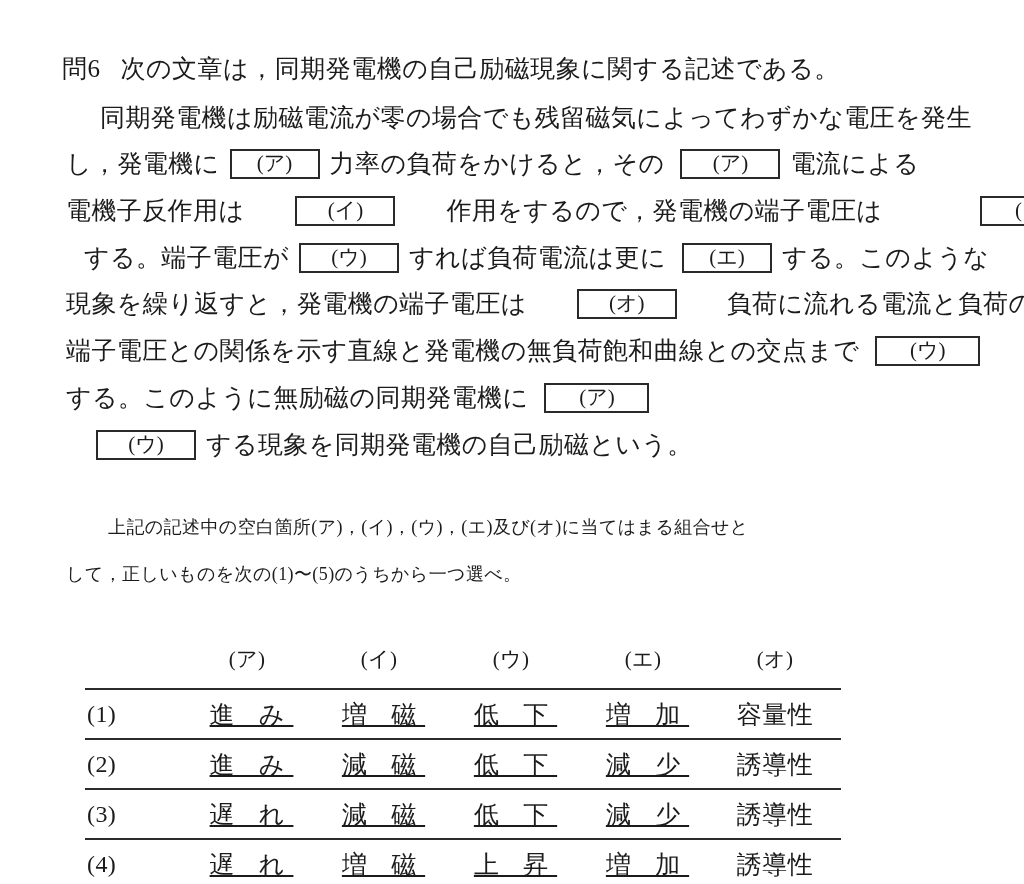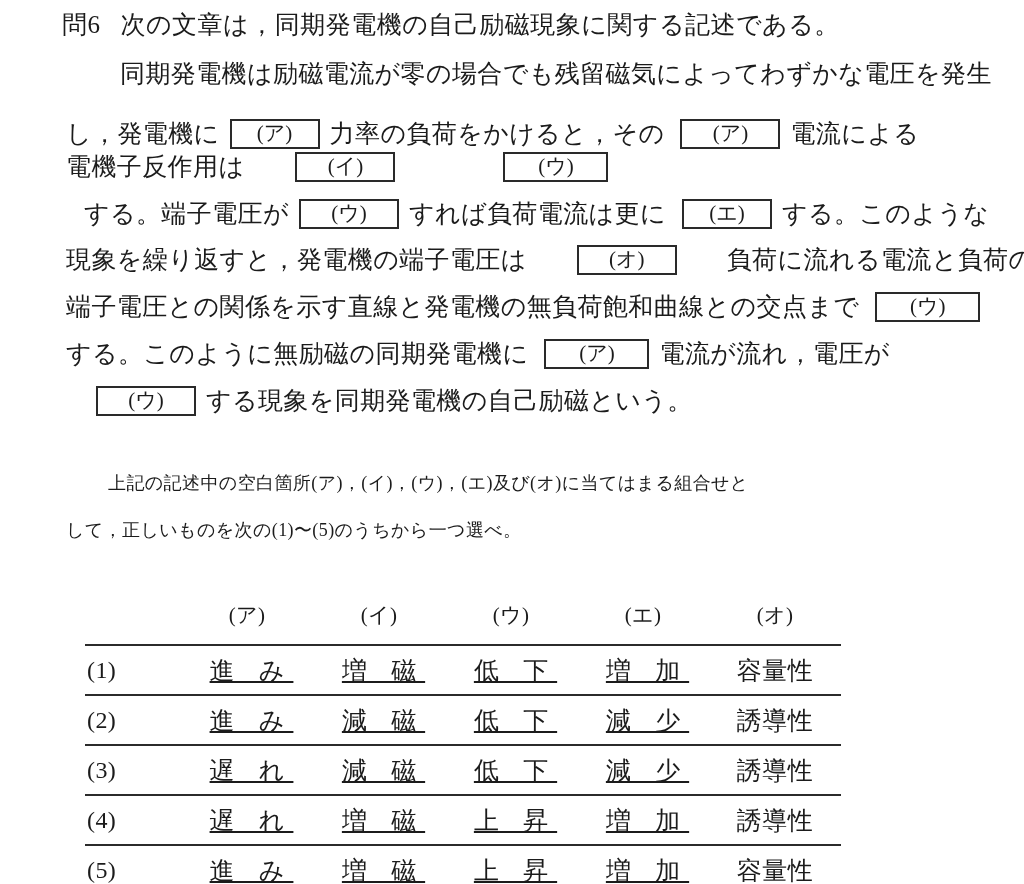--- a/index.html
+++ b/index.html
@@ -14,20 +14,21 @@
     position: relative;
     overflow: hidden;
     font-family: "Liberation Serif", "DejaVu Serif", serif;
     color: #1b1b1b;
     -webkit-font-smoothing: antialiased;
   }
 
   .page {
     position: absolute;
     inset: 0;
+    margin-top: 44px;
   }
 
   
   .q-head {
     position: absolute;
     left: 62px;
     top: 8px;
     font-size: 25px;
     line-height: 34px;
     letter-spacing: 0.5px;
@@ -141,36 +142,37 @@
 </style>
 </head>
 <body>
 
 <div class="page">
 
   <div class="q-head">
     <span class="q-no">問6</span><span>次の文章は，同期発電機の自己励磁現象に関する記述である。</span>
   </div>
 
-  <div class="body-line" style="left:120px; top:57px;">
+  <div class="body-line" style="left:100px; top:57px;">
     <span class="t">同期発電機は励磁電流が零の場合でも残留磁気によってわずかな電圧を発生</span>
   </div>
 
-  <div class="body-line" style="left:66px; top:117px;text-align:right;">
+  <div class="body-line" style="left:66px; top:103px;text-align:right;">
     <span class="t">し，発電機に</span>
     <span class="blank w90">(ア)</span>
     <span class="t">力率の負荷をかけると，その</span>
     <span class="sp-s"></span>
     <span class="blank w100">(ア)</span>
     <span class="t">電流による</span>
   </div>
 
   <div class="body-line" style="left:66px; top:150px;gap:41px;">
     <span class="t">電機子反作用は</span>
     <span class="blank w100">(イ)</span>
+    <span class="t">作用をするので，発電機の端子電圧は</span>
     <span class="sp-s"></span>
     <span class="blank w105">(ウ)</span>
   </div>
 
   <div class="body-line" style="left:84px; top:197px;">
     <span class="t">する。端子電圧が</span>
     <span class="blank w100">(ウ)</span>
     <span class="t">すれば負荷電流は更に</span>
     <span class="sp-s"></span>
     <span class="blank w90">(エ)</span>
@@ -186,21 +188,20 @@
   <div class="body-line" style="left:66px; top:290px;">
     <span class="t">端子電圧との関係を示す直線と発電機の無負荷飽和曲線との交点まで</span>
     <span class="sp-s"></span>
     <span class="blank w105">(ウ)</span>
   </div>
 
   <div class="body-line" style="left:66px; top:337px;">
     <span class="t">する。このように無励磁の同期発電機に</span>
     <span class="sp-s"></span>
     <span class="blank w105">(ア)</span>
-    <span class="t">電流が流れ，電圧が</span>
   </div>
 
   <div class="body-line" style="left:96px; top:384px;">
     <span class="blank w100" style="margin-left:0;">(ウ)</span>
     <span class="t">する現象を同期発電機の自己励磁という。</span>
   </div>
 
   <div class="instr-line" style="left:108px; top:466px;">上記の記述中の空白箇所(ア)，(イ)，(ウ)，(エ)及び(オ)に当てはまる組合せと</div>
   <div class="instr-line" style="left:66px; top:513px;">して，正しいものを次の(1)〜(5)のうちから一つ選べ。</div>
 

